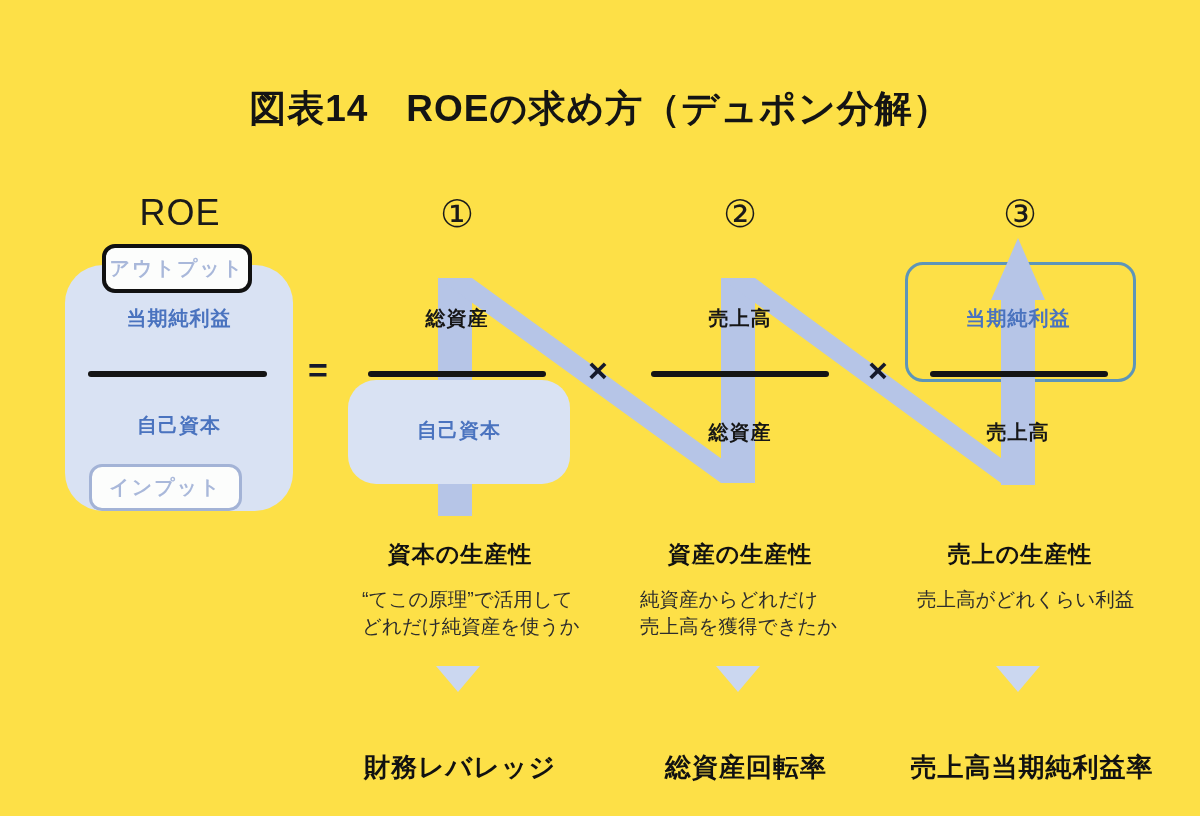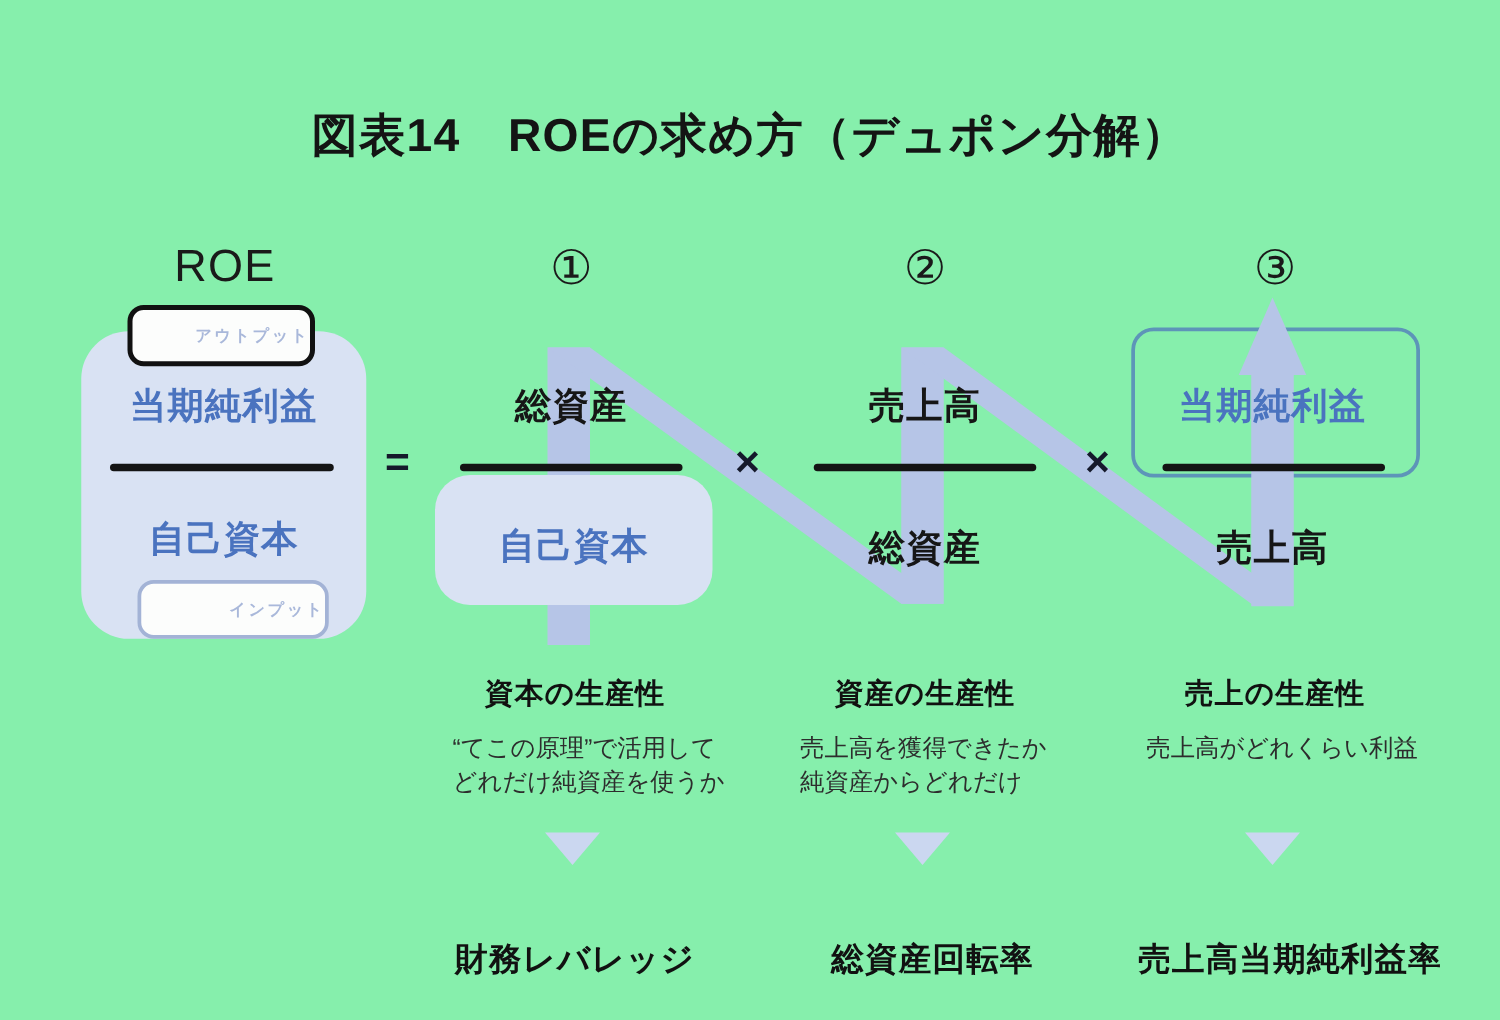--- a/index.html
+++ b/index.html
@@ -1,17 +1,17 @@
 <!DOCTYPE html>
 <html><head>
 <meta charset="utf-8">
 <style>
   html,body{margin:0;padding:0;}
   body{font-family:"Liberation Sans","DejaVu Sans",sans-serif;background:#f7f8f7;}
-  .canvas{position:relative;width:1200px;height:816px;background:#86efac;overflow:hidden;}
+  .canvas{position:relative;width:1200px;height:816px;background:#fde047;overflow:hidden;}
   .abs{position:absolute;}
   .ctr{text-align:center;}
 
   
   .title{left:0;top:84px;width:1200px;font-size:37px;font-weight:800;color:#141414;
          letter-spacing:1px;z-index:5;}
 
   
   .hdr{top:192px;width:120px;font-size:36px;color:#1a1a1a;z-index:5;}
   .roe-label{left:120px;font-weight:500;letter-spacing:1px;}
@@ -19,27 +19,27 @@
   .c1n{left:397px;} .c2n{left:680px;} .c3n{left:960px;}
 
   
   .svg-layer{left:0;top:0;z-index:2;}
   .box3{left:905px;top:262px;width:225px;height:114px;border:3px solid #5d95b8;
         border-radius:18px;background:transparent;z-index:1;}
   .bigbox{left:65px;top:265px;width:228px;height:246px;background:#d9e2f3;border-radius:38px;z-index:3;}
   .box1{left:348px;top:380px;width:222px;height:104px;background:#d9e2f3;border-radius:28px;z-index:3;}
 
   .badge{height:41px;border-radius:13px;background:#fcfdfc;z-index:4;
-         display:flex;align-items:center;justify-content:flex-end;
-         font-size:13px;font-weight:700;color:#a9b8da;letter-spacing:2px;}
+         display:flex;align-items:center;justify-content:center;
+         font-size:20px;font-weight:700;color:#a9b8da;letter-spacing:2px;}
   .badge-out{left:102px;top:244px;width:142px;border:4px solid #111;}
-  .badge-in{left:110px;top:464px;width:147px;border:3px solid #a3b3d6;}
+  .badge-in{left:89px;top:464px;width:147px;border:3px solid #a3b3d6;}
 
   
-  .ftext{width:240px;font-size:29px;font-weight:700;letter-spacing:1px;z-index:5;}
+  .ftext{width:240px;font-size:20px;font-weight:700;letter-spacing:1px;z-index:5;}
   .blue{color:#4a73bf;} .ink{color:#161616;}
   .numr{top:305px;} 
   .fline{top:371px;width:178px;height:6px;background:#141414;border-radius:3px;z-index:5;}
 
   .op{top:351px;width:44px;font-size:34px;font-weight:700;color:#15192b;z-index:5;}
 
   
   .sec-h{top:539px;width:240px;font-size:23px;font-weight:700;color:#111;letter-spacing:1px;z-index:5;}
   .desc{top:586px;font-size:19.5px;line-height:27px;color:#2d2d2d;z-index:5;white-space:nowrap;}
   .result{top:710px;width:300px;font-size:26px;font-weight:700;color:#111;letter-spacing:1px;z-index:5;margin-top:40px;}
@@ -102,22 +102,22 @@
 
   <div class="abs ctr sec-h" style="left:340px;">資本の生産性</div>
   <div class="abs desc" style="left:362px;">
     <div>“てこの原理”で活用して</div>
     <div>どれだけ純資産を使うか</div>
   </div>
   <div class="abs ctr result" style="left:310px;">財務レバレッジ</div>
 
   <div class="abs ctr sec-h" style="left:620px;">資産の生産性</div>
   <div class="abs desc" style="left:640px;">
+    <div>純資産からどれだけ</div>
     <div>売上高を獲得できたか</div>
-    <div>純資産からどれだけ</div>
   </div>
   <div class="abs ctr result" style="left:596px;">総資産回転率</div>
 
   <div class="abs ctr sec-h" style="left:900px;">売上の生産性</div>
   <div class="abs desc" style="left:917px;">
     <div>売上高がどれくらい利益</div>
   </div>
   <div class="abs ctr result" style="left:882px;">売上高当期純利益率</div>
 
 </div>

